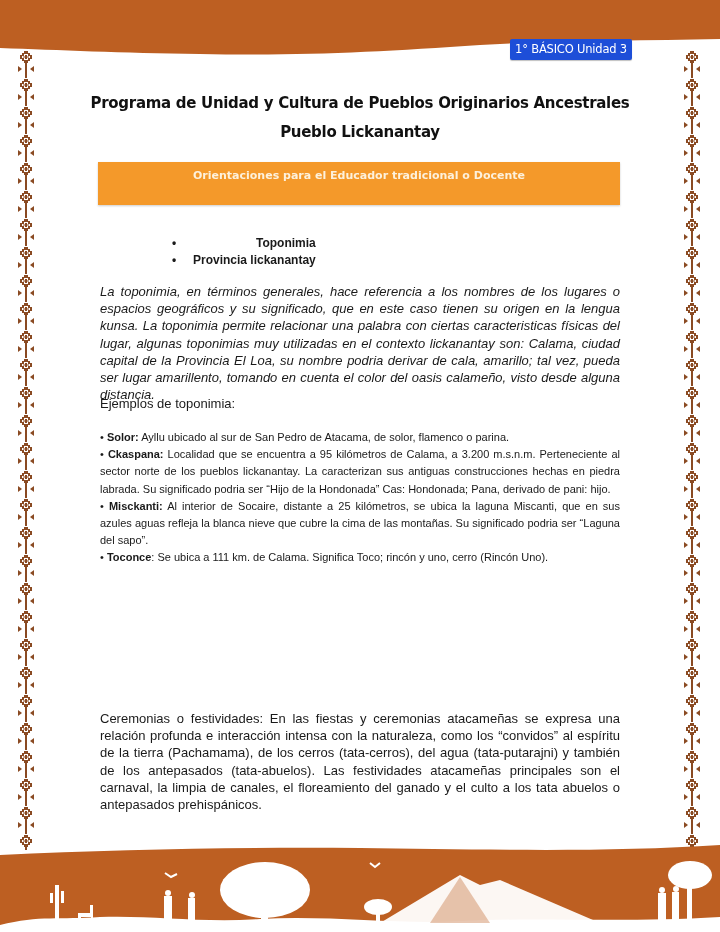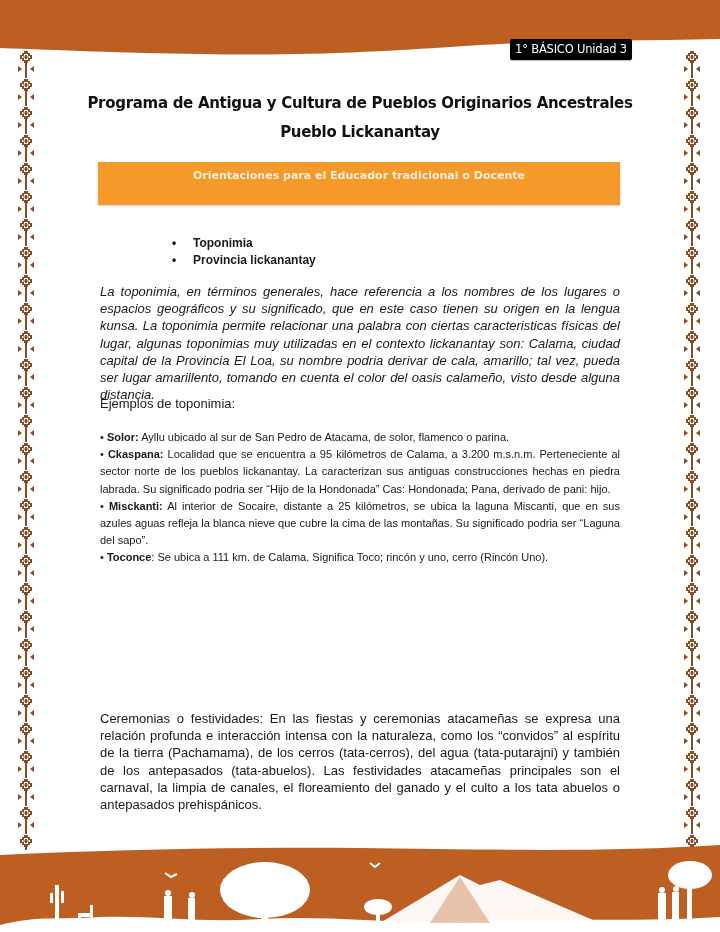--- a/index.html
+++ b/index.html
@@ -7,42 +7,42 @@
       width: 720px; height: 932px; position: relative; overflow: hidden;
       background: #ffffff;
       font-family: "Liberation Sans", sans-serif;
       color: #1a1a1a;
     }
     .top-wave { position: absolute; left: 0; top: 0; width: 720px; height: 60px; }
     .bottom-scene { position: absolute; left: 0; top: 845px; width: 720px; height: 87px; }
     .badge-stem { position: absolute; left: 596px; top: 30px; width: 4px; height: 12px; background: #bd5f22; }
     .badge {
       position: absolute; left: 510px; top: 39px; width: 122px; height: 21px;
-      background: #000000; border-radius: 2px; color: #fff; font-size: 11.5px;
+      background: #1d4ed8; border-radius: 2px; color: #fff; font-size: 11.5px;
       line-height: 21px; text-align: center; box-shadow: 0 1px 1px rgba(0,0,0,.25);
       font-family: "DejaVu Sans", sans-serif; letter-spacing: -0.2px;
     }
     .border-col { position: absolute; top: 50px; width: 18px; height: 800px; }
     .border-left { left: 17px; }
     .border-right { left: 683px; }
     .title {
       position: absolute; left: 0; width: 720px; text-align: center;
       font-weight: bold; font-size: 15px; color: #111;
       font-family: "DejaVu Sans", sans-serif; letter-spacing: -0.3px;
     }
     .title-1 { top: 94px; }
     .title-2 { top: 123px; }
     .banner {
       position: absolute; left: 98px; top: 162px; width: 522px; height: 43px;
       background: #f4992a; color: #fdf1dc; text-align: center;
       font-family: "DejaVu Sans", sans-serif; font-size: 11px; font-weight: bold;
       box-shadow: 0 1px 2px rgba(0,0,0,.2);
     }
     .banner span { display: block; margin-top: 7px; }
-    .bullets { position: absolute; left: 172px; top: 235px; margin: 0; padding: 0; list-style: none; }
+    .bullets { position: absolute; left: 172px; top: 235px; margin: 0; padding: 0; list-style: none; text-align: right; }
     .bullets li { font-size: 12px; font-weight: bold; line-height: 17px; position: relative; padding-left: 21px; }
     .bullets li::before { content: "\2022"; position: absolute; left: 0; top: 0; font-size: 12px; }
     .para {
       position: absolute; left: 100px; width: 520px; font-size: 13px; line-height: 17.2px;
       text-align: justify; margin: 0;
     }
     .p-intro { top: 283px; font-style: italic; }
     .p-examples-label { top: 395px; }
     .examples { position: absolute; left: 100px; top: 429px; width: 520px; margin: 0; padding: 0; list-style: none; }
     .examples li { font-size: 11px; line-height: 17.2px; text-align: justify; }
@@ -71,21 +71,21 @@
       <path d="M17,16 l-4,3 l4,3 Z" fill="#8a4a22"></path>
       <rect x="8" y="13" width="2" height="15" fill="#8a4a22"></rect>
     </pattern>
   </defs>
   <rect width="18" height="800" fill="url(#andean)"></rect>
 </svg>
 <svg class="border-col border-right" viewBox="0 0 18 800" preserveAspectRatio="none">
   <rect width="18" height="800" fill="url(#andean)"></rect>
 </svg>
 
-<div class="title title-1">Programa de Antigua y Cultura de Pueblos Originarios Ancestrales</div>
+<div class="title title-1">Programa de Unidad y Cultura de Pueblos Originarios Ancestrales</div>
 <div class="title title-2">Pueblo Lickanantay</div>
 
 <div class="banner">
   <span>Orientaciones para el Educador tradicional o Docente</span>
 </div>
 
 <ul class="bullets">
   <li>Toponimia</li>
   <li>Provincia lickanantay</li>
 </ul>

